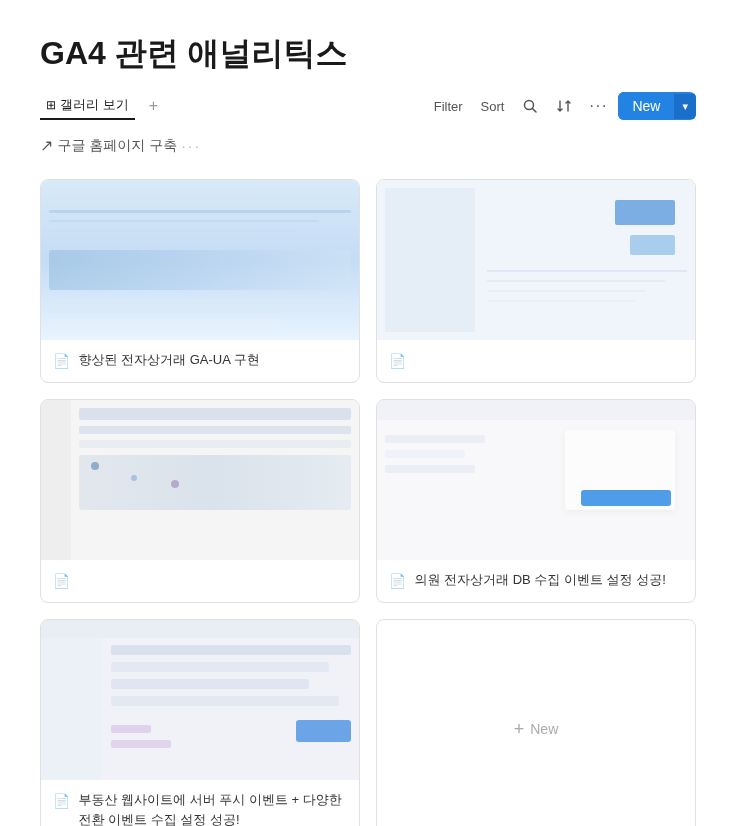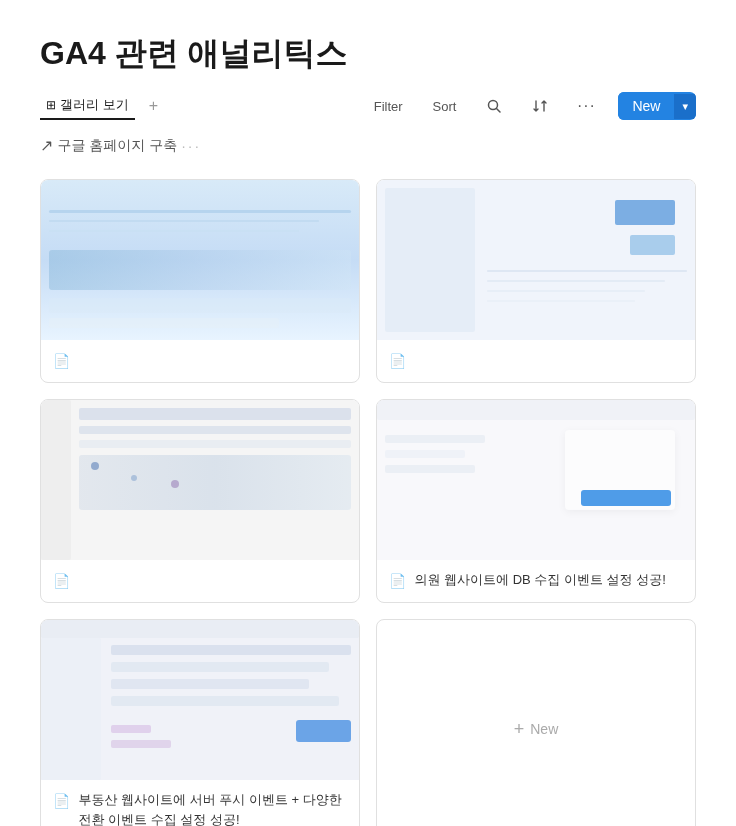--- a/index.html
+++ b/index.html
@@ -49,21 +49,21 @@
     }
     .add-tab {
       font-size: 16px;
       color: #999;
       cursor: pointer;
       padding: 2px 6px;
     }
     .toolbar-right {
       display: flex;
       align-items: center;
-      gap: 18px;
+      gap: 6px;
     }
     .toolbar-btn {
       font-size: 13px;
       color: #555;
       cursor: pointer;
       padding: 4px 6px;
       border-radius: 4px;
       background: none;
       border: none;
     }
@@ -290,20 +290,21 @@
             <div class="thumb-bar line2"></div>
             <div class="thumb-bar line3"></div>
             <div class="thumb-bar area1"></div>
             <div class="thumb-bar area2"></div>
             <div class="thumb-bar area3"></div>
           </div>
         </div>
       </div>
       <div class="card-footer">
         <span class="card-doc-icon">📄</span>
+        <span class="card-title">향상된 전자상거래 GA-UA 구현</span>
       </div>
     </div>
     <div class="gallery-card">
       <div class="card-thumbnail">
         <div class="card-thumbnail-inner t2">
           <div class="thumb-content">
             <div class="thumb-bar col1"></div>
             <div class="thumb-bar bar1"></div>
             <div class="thumb-bar bar2"></div>
             <div class="thumb-bar line1"></div>
@@ -344,21 +345,21 @@
             <div class="thumb-bar modal"></div>
             <div class="thumb-bar mbtn"></div>
             <div class="thumb-bar line1"></div>
             <div class="thumb-bar line2"></div>
             <div class="thumb-bar line3"></div>
           </div>
         </div>
       </div>
       <div class="card-footer">
         <span class="card-doc-icon">📄</span>
-        <span class="card-title">의원 웹사이트에 DB 수집 이벤트 설정 성공!</span>
+        <span class="card-title">의원 전자상거래 DB 수집 이벤트 설정 성공!</span>
       </div>
     </div>
     <div class="gallery-card">
       <div class="card-thumbnail">
         <div class="card-thumbnail-inner t5">
           <div class="thumb-content">
             <div class="thumb-bar header"></div>
             <div class="thumb-bar col1"></div>
             <div class="thumb-bar cell1"></div>
             <div class="thumb-bar cell2"></div>

